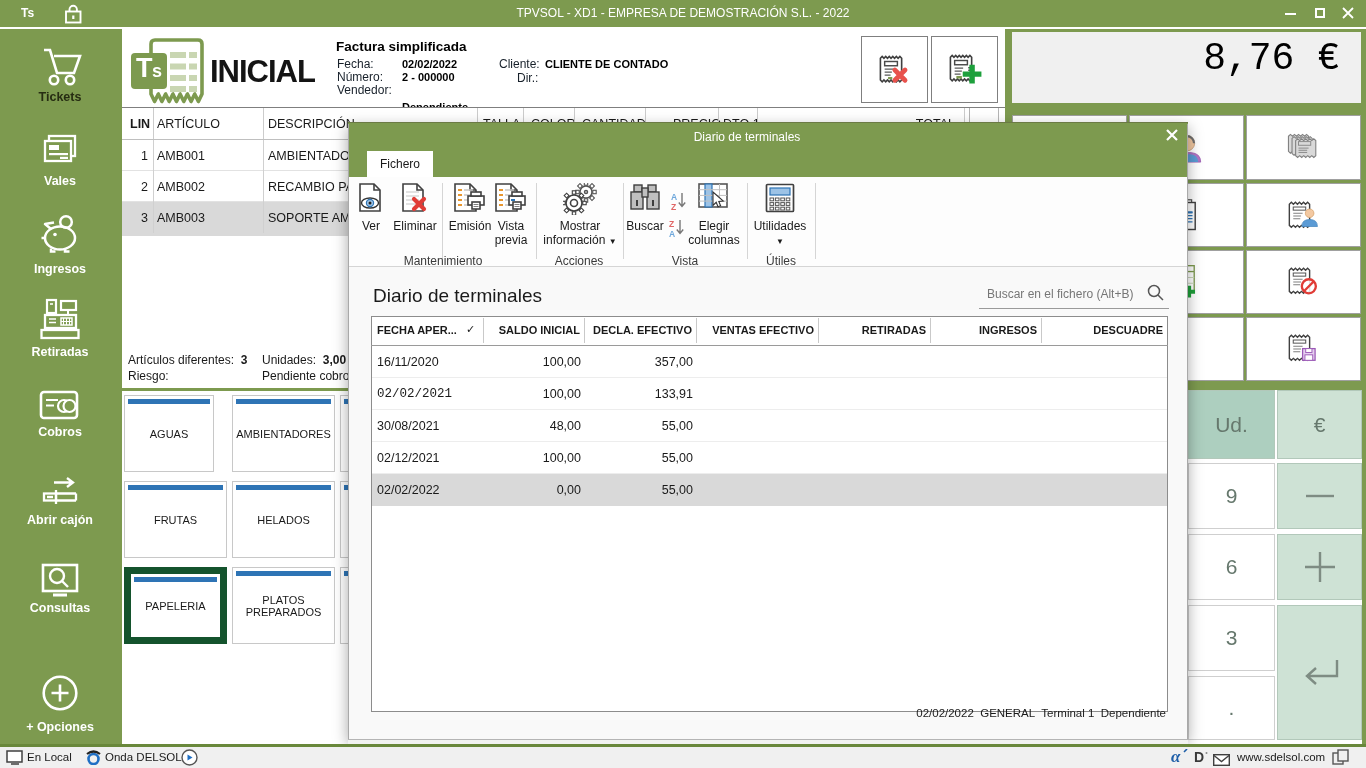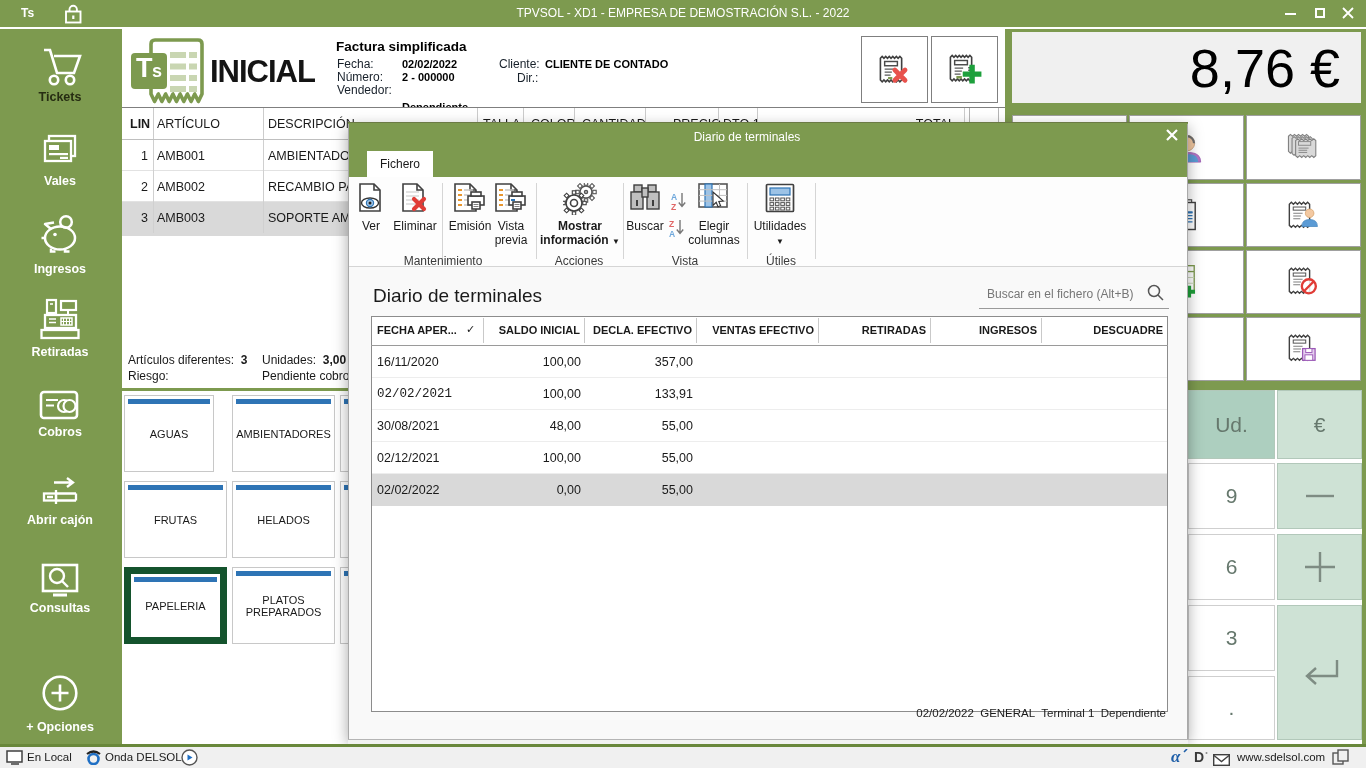--- a/index.html
+++ b/index.html
@@ -207,21 +207,21 @@
   </div>
 <div class="a" style="left:232px;top:567px;width:103px;height:77px;background:#fff;border:1px solid #c8c8c8;">
     <div style="position:absolute;left:3px;right:3px;top:3px;height:5px;background:#2e74b5;"></div>
     <div style="position:absolute;left:2px;right:2px;top:50%;transform:translateY(-50%);text-align:center;font-size:11px;color:#1a1a1a;">PLATOS<br>PREPARADOS</div>
   </div>
 <div class="a" style="left:340px;top:567px;width:103px;height:77px;background:#fff;border:1px solid #c8c8c8;">
     <div style="position:absolute;left:3px;right:3px;top:3px;height:5px;background:#2e74b5;"></div>
     <div style="position:absolute;left:2px;right:2px;top:50%;transform:translateY(-50%);text-align:center;font-size:11px;color:#1a1a1a;"></div>
   </div>
 <div class="a" style="left:1012px;top:32px;width:349px;height:71px;background:#f0f0f0;"></div>
-<div class="a" style="left:1012px;top:37px;width:328px;height:62px;font-size:54px;color:#000;text-align:right;">8,76 €</div>
+<div class="a" style="left:1012px;top:37px;width:328px;height:62px;font-size:38px;color:#000;text-align:right;font-family:Liberation Mono, monospace;">8,76 €</div>
 <div class="a" style="left:1012px;top:115px;width:115px;height:65px;background:#fff;border:1px solid #a0a0a0;display:flex;align-items:center;justify-content:center;"></div>
 <div class="a" style="left:1129px;top:115px;width:115px;height:65px;background:#fff;border:1px solid #a0a0a0;display:flex;align-items:center;justify-content:center;">
     <svg width="38" height="32" viewBox="0 0 38 32" style="">
       <g transform="scale(0.86)">
         <path d="M6 35 q0-10 11-11 h10 q11 1 11 11 z" fill="#b275c4" stroke="#9a5ab1" stroke-width="1"></path>
         <path d="M13 35 q0-8 9-9 h4 q9 1 9 9 z" fill="#5b9bd5"></path>
         <circle cx="22" cy="13" r="9" fill="#f3c9a2" stroke="#caa27e" stroke-width="1"></circle>
         <path d="M12.5 13 a9.5 9.5 0 0 1 19 0 l-2.5 0 a7 7 0 0 0 -14 0 z" fill="#707070"></path>
         <path d="M12.5 13 q-1.5-9 9.5-9.5 l0 3 q-8 0-7 6.5 z" fill="#707070"></path>
       </g>
@@ -392,21 +392,21 @@
       <rect x="16.7" y="25.7" width="3.4" height="3.4" fill="#fff" stroke="#404040" stroke-width="1.1" transform="rotate(45 18.4 27.4)"></rect>
       <rect x="9.3" y="28.8" width="3.4" height="3.4" fill="#fff" stroke="#404040" stroke-width="1.1" transform="rotate(90 11.0 30.5)"></rect>
       <rect x="1.9" y="25.7" width="3.4" height="3.4" fill="#fff" stroke="#404040" stroke-width="1.1" transform="rotate(135 3.6 27.4)"></rect>
       <rect x="-1.2" y="18.3" width="3.4" height="3.4" fill="#fff" stroke="#404040" stroke-width="1.1" transform="rotate(180 0.5 20.0)"></rect>
       <rect x="1.9" y="10.9" width="3.4" height="3.4" fill="#fff" stroke="#404040" stroke-width="1.1" transform="rotate(225 3.6 12.6)"></rect>
       <rect x="9.3" y="7.8" width="3.4" height="3.4" fill="#fff" stroke="#404040" stroke-width="1.1" transform="rotate(270 11.0 9.5)"></rect>
       <rect x="16.7" y="10.9" width="3.4" height="3.4" fill="#fff" stroke="#404040" stroke-width="1.1" transform="rotate(315 18.4 12.6)"></rect>
       <circle cx="11" cy="20" r="8" fill="#fff" stroke="#404040" stroke-width="1.6"></circle>
       <circle cx="11" cy="20" r="3.5" fill="#fff" stroke="#404040" stroke-width="1.6"></circle>
     </svg></div>
-<div class="a" style="left:535px;top:219px;width:90px;text-align:center;font-size:12px;color:#1a1a1a;line-height:14px;font-weight:bold;">Mostrar<br>información <span style="font-size:8px;">▼</span></div>
+<div class="a" style="left:535px;top:219px;width:90px;text-align:center;font-size:12px;color:#1a1a1a;line-height:14px;">Mostrar<br>información <span style="font-size:8px;">▼</span></div>
 <div class="a" style="left:620px;top:183px;width:50px;text-align:center;"><svg width="32" height="28" viewBox="0 0 32 28" style="">
       <rect x="5" y="2" width="8" height="7" fill="#bfbfbf" stroke="#3f3f3f" stroke-width="1.4"></rect>
       <rect x="19" y="2" width="8" height="7" fill="#bfbfbf" stroke="#3f3f3f" stroke-width="1.4"></rect>
       <rect x="2" y="9" width="12" height="17" fill="#bfbfbf" stroke="#3f3f3f" stroke-width="1.4"></rect>
       <rect x="18" y="9" width="12" height="17" fill="#bfbfbf" stroke="#3f3f3f" stroke-width="1.4"></rect>
       <rect x="13" y="5" width="6" height="9" fill="#bfbfbf" stroke="#3f3f3f" stroke-width="1.4"></rect>
       <path d="M8 17v6M24 17v6" stroke="#3f3f3f" stroke-width="2"></path>
     </svg></div>
 <div class="a" style="left:620px;top:219px;width:50px;text-align:center;font-size:12px;color:#1a1a1a;line-height:14px;">Buscar</div>
 <div class="a" style="left:669px;top:191px;"><svg width="20" height="20" viewBox="0 0 20 20" style="">

